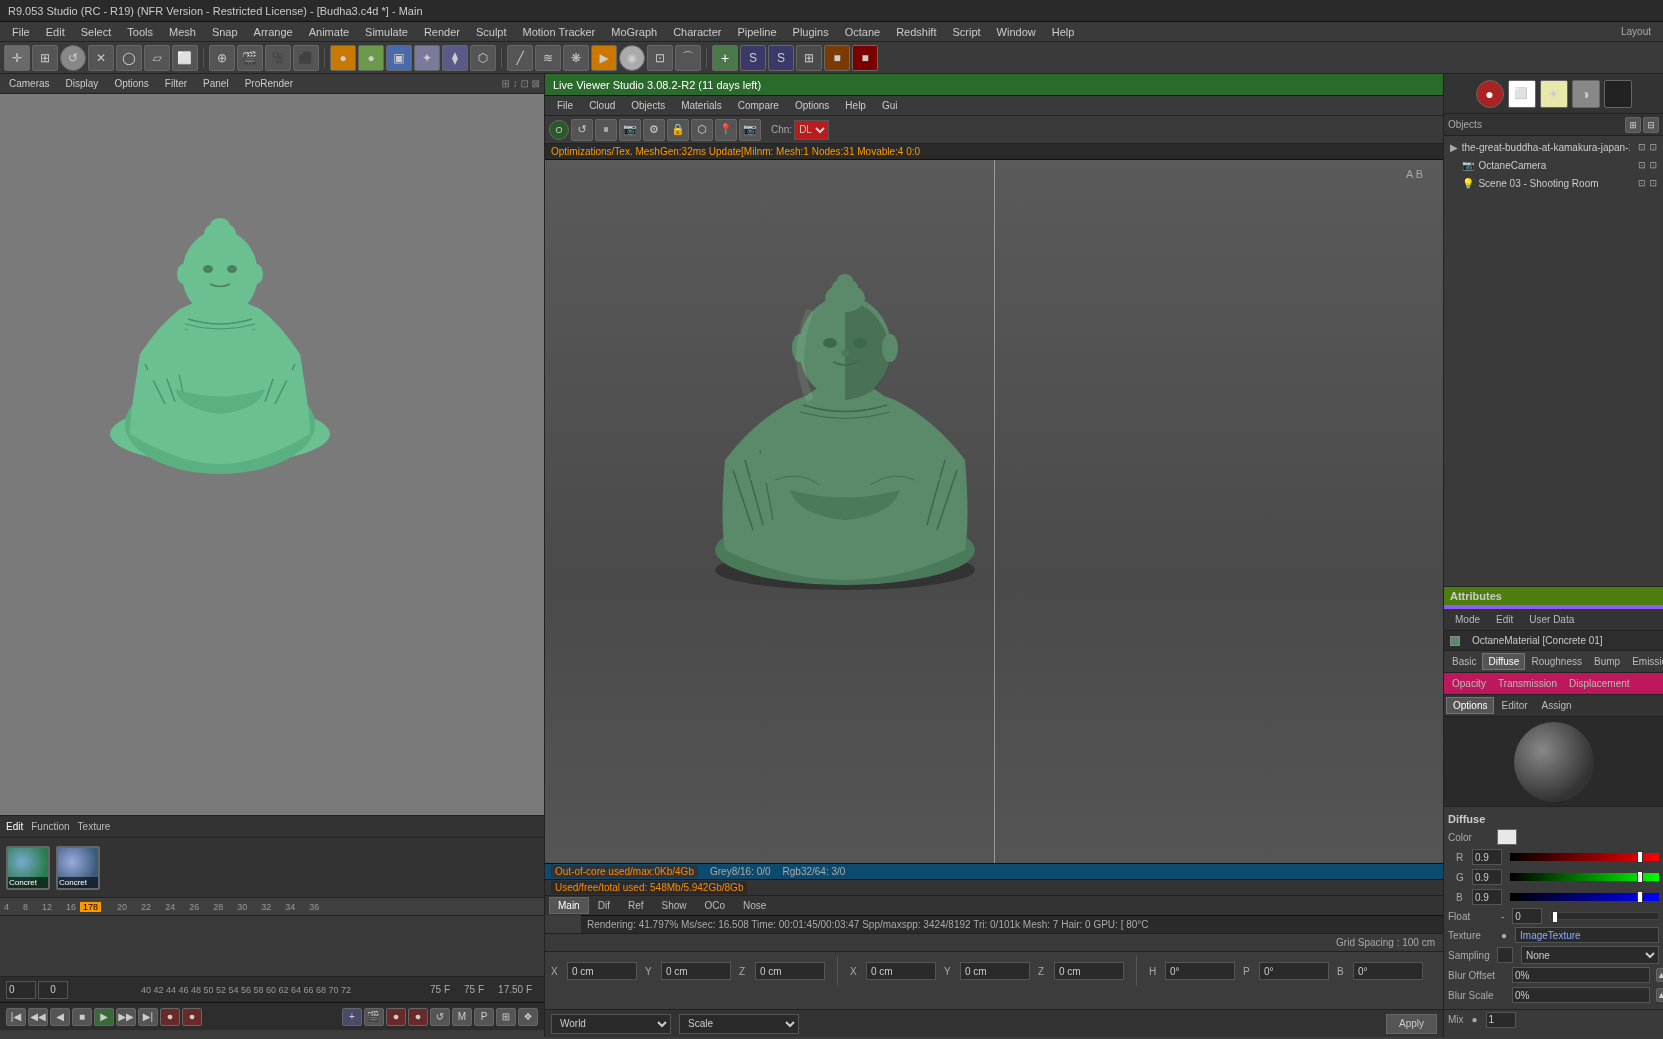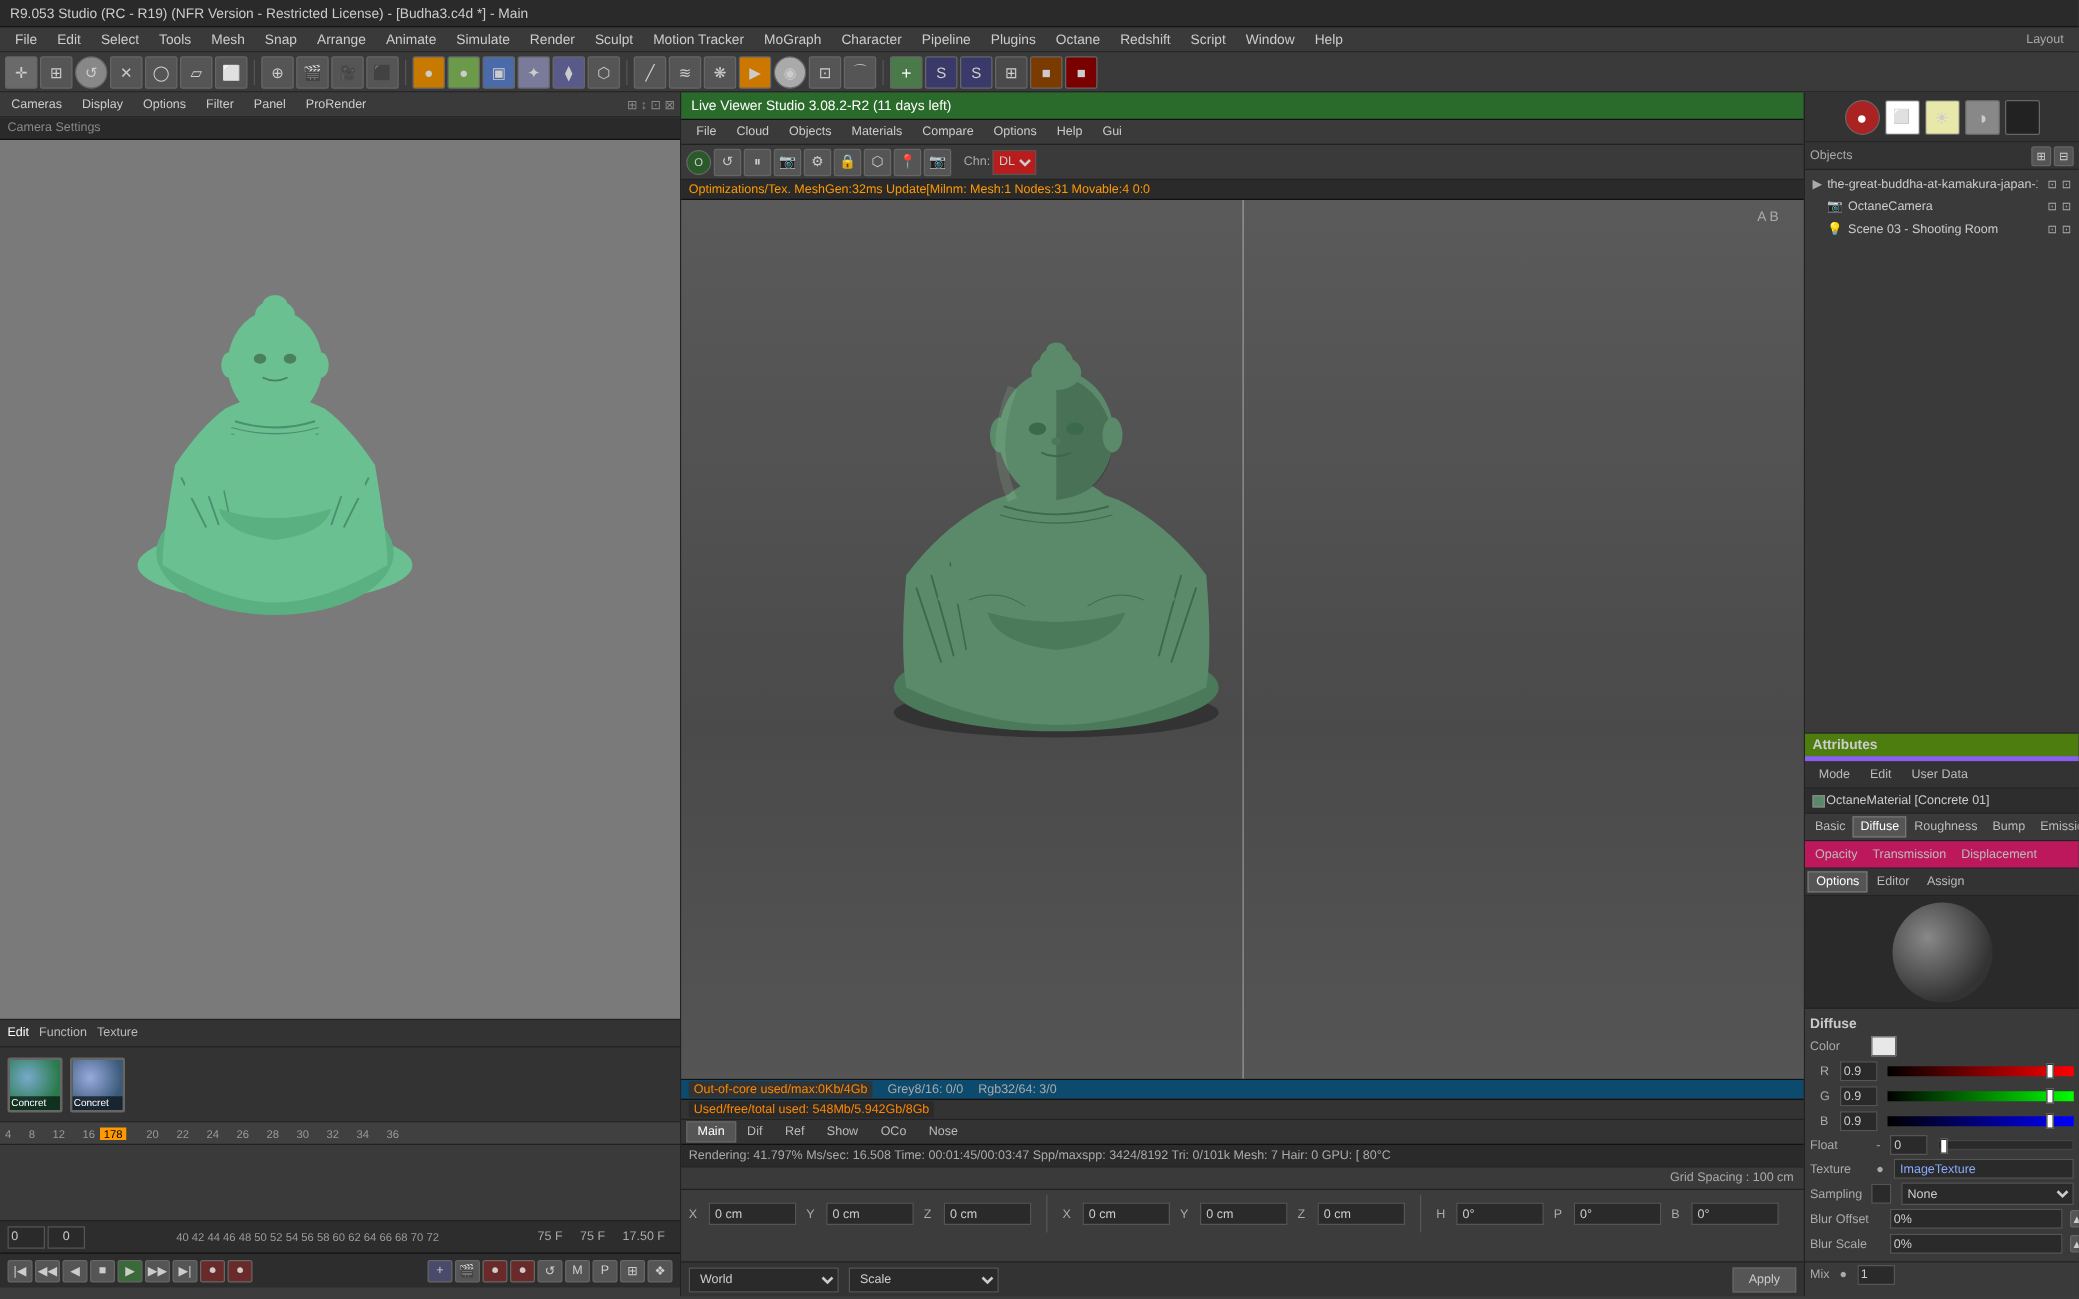--- a/index.html
+++ b/index.html
@@ -30,21 +30,21 @@
     #timeline-tracks { flex: 1; background: #3a3a3a; }
     #playback-controls { height: 28px; background: #333; display: flex; align-items: center; padding: 0 6px; border-top: 1px solid #222; gap: 4px; }
     .play-btn { width: 20px; height: 18px; background: #555; border: 1px solid #666; border-radius: 2px; display: flex; align-items: center; justify-content: center; cursor: pointer; font-size: 10px; color: #ccc; }
 
     
     #center-panel { flex: 1; display: flex; flex-direction: column; }
     #liveviewer-header { height: 22px; background: #2a6a2a; display: flex; align-items: center; padding: 0 8px; color: #ccc; font-size: 11px; border-bottom: 1px solid #111; }
     #octane-menu-bar { height: 22px; background: #3a3a3a; display: flex; align-items: center; padding: 0 4px; border-bottom: 1px solid #222; }
     #octane-toolbar { height: 30px; background: #3a3a3a; display: flex; align-items: center; padding: 0 4px; border-bottom: 1px solid #222; gap: 2px; }
     #render-viewport { flex: 1; background: #5a5a5a; position: relative; overflow: hidden; }
-    #render-stats { height: 18px; background: #2a2a2a; display: flex; align-items: center; padding: 0 6px; font-size: 10px; color: #aaa; gap: 8px; border-top: 1px solid #111; }
+    #render-stats { height: 18px; background: #2a2a2a; display: flex; align-items: center; padding: 0 6px; font-size: 10px; color: #aaa; gap: 8px; border-top: 1px solid #111; margin-left: 36px; }
     #octane-tabs { height: 20px; background: #333; display: flex; align-items: center; padding: 0 4px; border-top: 1px solid #222; }
     .octane-tab { padding: 2px 8px; font-size: 10px; color: #bbb; cursor: pointer; border: 1px solid transparent; }
     .octane-tab.active { background: #555; border-color: #666; color: #fff; }
 
     
     #transform-area { height: 70px; background: #3c3c3c; border-top: 1px solid #222; }
     #transform-inputs { display: flex; gap: 8px; padding: 4px 6px; align-items: center; }
     .transform-group { display: flex; align-items: center; gap: 4px; }
     .transform-label { font-size: 10px; color: #aaa; width: 12px; }
     .transform-input { width: 70px; height: 18px; background: #2a2a2a; border: 1px solid #555; color: #ccc; font-size: 10px; padding: 1px 4px; }
@@ -61,21 +61,21 @@
     #scene-toolbar { height: 22px; background: #333; display: flex; align-items: center; padding: 0 4px; border-bottom: 1px solid #222; gap: 2px; }
     #scene-items { padding: 2px; }
     .scene-item { display: flex; align-items: center; height: 18px; padding: 0 4px; font-size: 10px; cursor: pointer; gap: 4px; }
     .scene-icon { font-size: 10px; color: #aaa; }
 
     
     #attrs-panel { height: 450px; background: #3a3a3a; display: flex; flex-direction: column; }
     #attrs-header { height: 22px; background: #4d7c0f; display: flex; align-items: center; padding: 0 6px; border-bottom: 4px solid #8b5cf6; font-size: 11px; font-weight: bold; color: #ccc; }
     #attrs-tabs-row { height: 22px; background: #333; display: flex; align-items: center; padding: 0 4px; border-bottom: 1px solid #222; gap: 2px; }
     .attrs-tab { padding: 2px 6px; font-size: 10px; color: #bbb; cursor: pointer; border: 1px solid transparent; }
-    #material-name { height: 20px; background: #2d2d2d; display: flex; align-items: center; padding: 0 6px; font-size: 10px; color: #ccc; border-bottom: 1px solid #222; gap: 1px; }
+    #material-name { height: 20px; background: #2d2d2d; display: flex; align-items: center; padding: 0 6px; font-size: 10px; color: #ccc; border-bottom: 1px solid #222; gap: 12px; }
     #material-type-tabs { height: 22px; background: #3a3a3a; display: flex; align-items: center; padding: 0 2px; border-bottom: 1px solid #222; overflow: hidden; }
     .mat-tab { padding: 2px 5px; font-size: 10px; color: #bbb; cursor: pointer; border: 1px solid transparent; white-space: nowrap; }
     .mat-tab.active { background: #555; border-color: #777; color: #fff; }
     #material-sub-tabs { height: 22px; background: #333; display: flex; align-items: center; padding: 0 2px; border-bottom: 1px solid #222; }
     .sub-tab { padding: 2px 6px; font-size: 10px; color: #bbb; cursor: pointer; border: 1px solid transparent; }
     .sub-tab.active { background: #555; border-color: #777; color: #fff; }
     #material-preview { height: 90px; background: #2a2a2a; display: flex; align-items: center; justify-content: center; border-bottom: 1px solid #222; }
     .sphere-preview { width: 80px; height: 80px; border-radius: 50%; background: radial-gradient(circle at 35% 35%, #888, #333 70%); }
     #diffuse-section { padding: 4px; }
     .section-title { font-size: 11px; color: #ccc; padding: 2px 0; font-weight: bold; }
@@ -184,23 +184,20 @@
       <span class="menu-item" style="font-size:10px;padding:1px 5px;">Cameras</span>
       <span class="menu-item" style="font-size:10px;padding:1px 5px;">Display</span>
       <span class="menu-item" style="font-size:10px;padding:1px 5px;">Options</span>
       <span class="menu-item" style="font-size:10px;padding:1px 5px;">Filter</span>
       <span class="menu-item" style="font-size:10px;padding:1px 5px;">Panel</span>
       <span class="menu-item" style="font-size:10px;padding:1px 5px;">ProRender</span>
       <span style="flex:1"></span>
       <span style="font-size:10px;color:#888;">⊞ ↕ ⊡ ⊠</span>
     </div>
 
-    <div style="height:18px;background:#2a2a2a;display:flex;align-items:center;padding:0 6px;font-size:10px;color:#888;border-bottom:1px solid #111;">
-      <span>Camera Settings</span>
-    </div>
 
     <div id="left-viewport" style="flex:1;background:#7a7a7a;position:relative;overflow:hidden;height:440px;">
 
       <svg viewBox="0 0 280 340" width="280" height="340" style="position:absolute;top:60px;left:80px;">
 
         <ellipse cx="140" cy="280" rx="110" ry="30" fill="#6ac090"></ellipse>
 
         <ellipse cx="140" cy="270" rx="95" ry="50" fill="#5ab080"></ellipse>
 
         <path d="M60,200 Q50,260 50,280 Q100,310 140,310 Q180,310 230,280 Q230,260 220,200 Q200,170 180,155 Q160,145 140,143 Q120,145 100,155 Q80,170 60,200Z" fill="#6ac090"></path>

